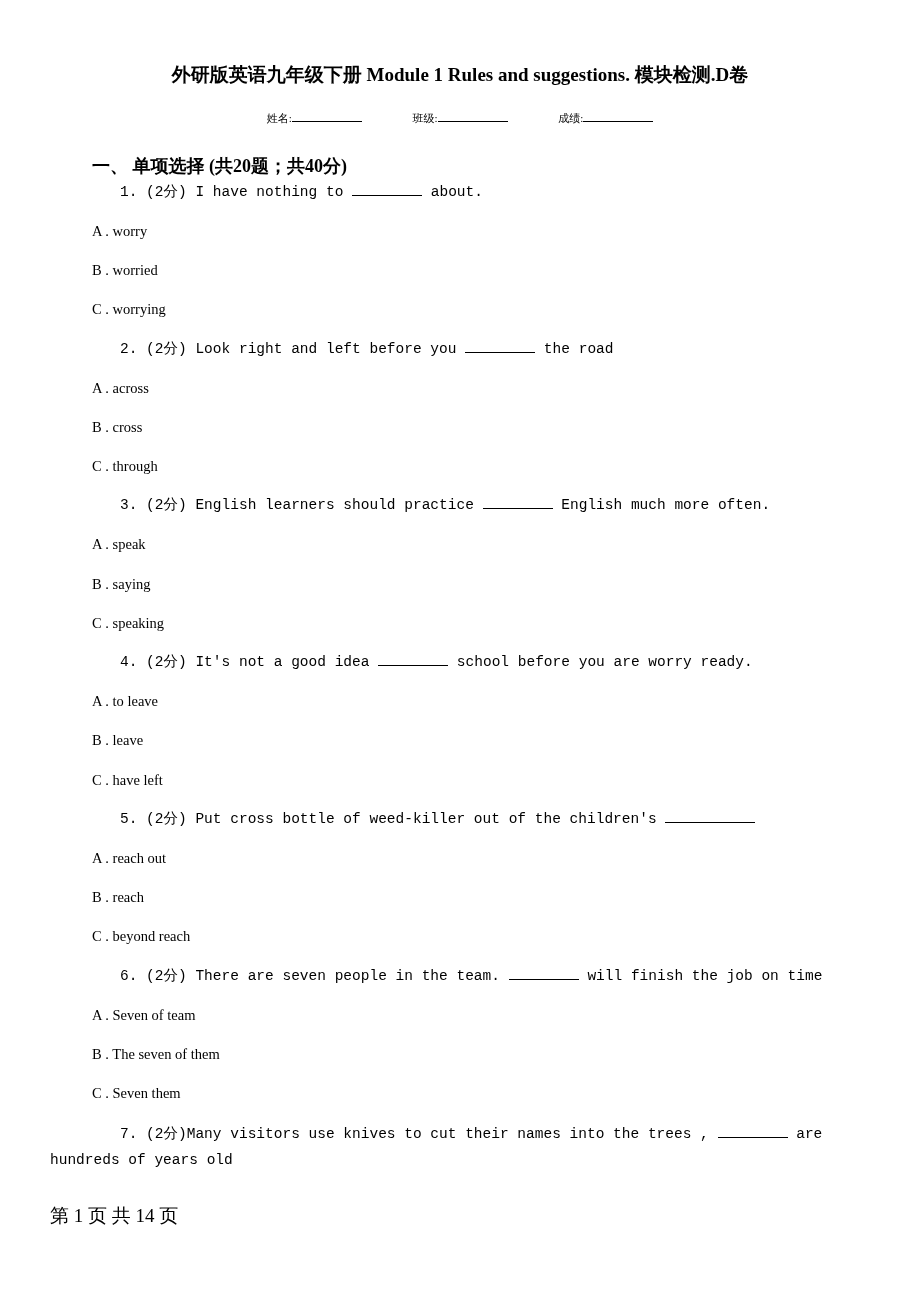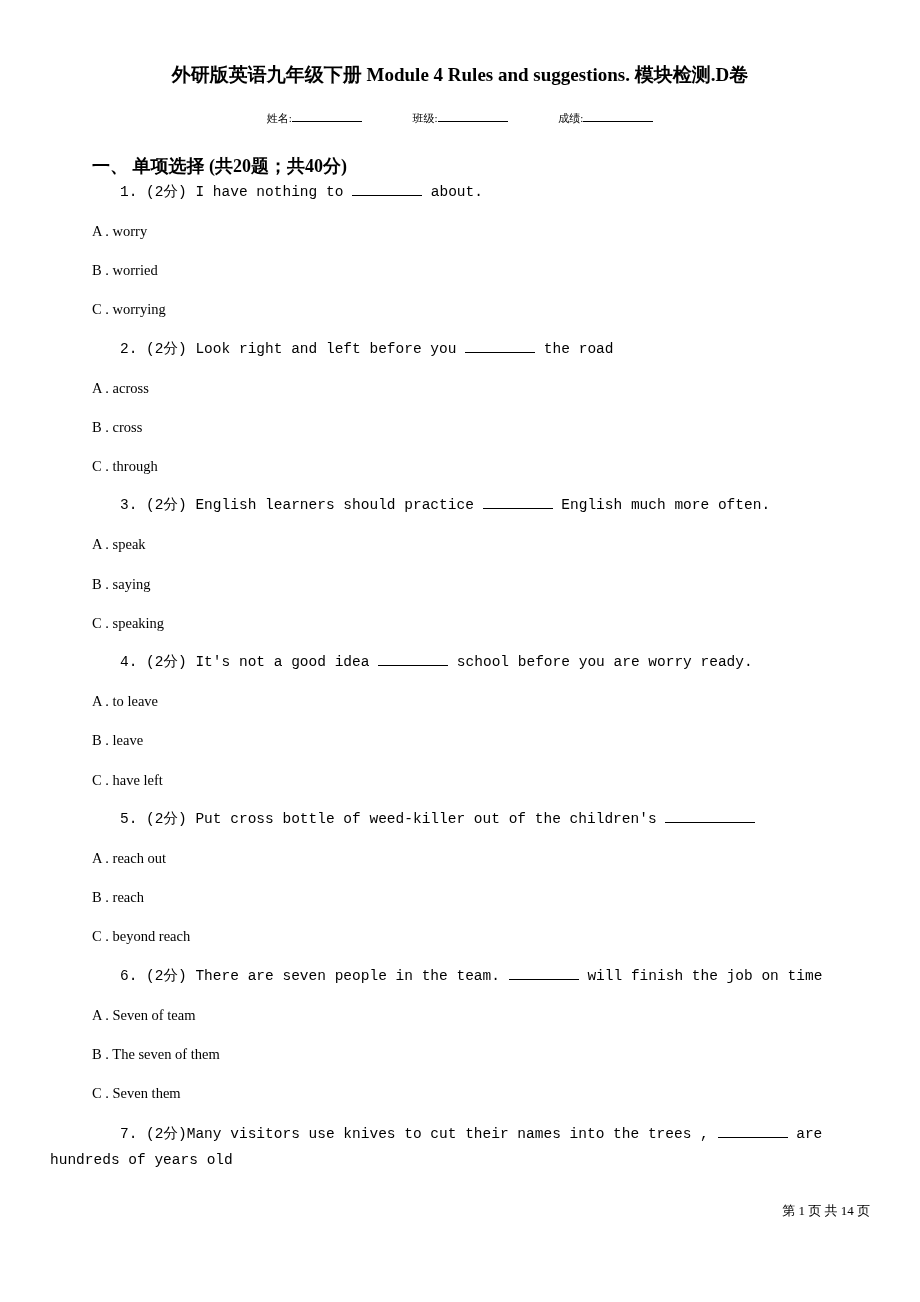--- a/index.html
+++ b/index.html
@@ -71,30 +71,30 @@
       width: 70px;
       vertical-align: baseline;
     }
     .q-blank-long {
       display: inline-block;
       border-bottom: 1px solid #000;
       width: 90px;
       vertical-align: baseline;
     }
     .footer {
-      text-align: right;
-      font-size: 13px;
+      text-align: left;
+      font-size: 19px;
       margin-top: 28px;
       font-family: "SimSun", "宋体", serif;
     }
   </style>
 </head>
 <body>
 
-<div class="title">外研版英语九年级下册 Module 4 Rules and suggestions. 模块检测.D卷</div>
+<div class="title">外研版英语九年级下册 Module 1 Rules and suggestions. 模块检测.D卷</div>
 
 <div class="info-row">
   <span class="info-label">姓名:</span><span class="blank-line"></span>
   <span class="info-label">班级:</span><span class="blank-line"></span>
   <span class="info-label">成绩:</span><span class="blank-line"></span>
 </div>
 
 <div class="section-header">
   <span>一、</span>
   <span>单项选择 (共20题；共40分)</span>

